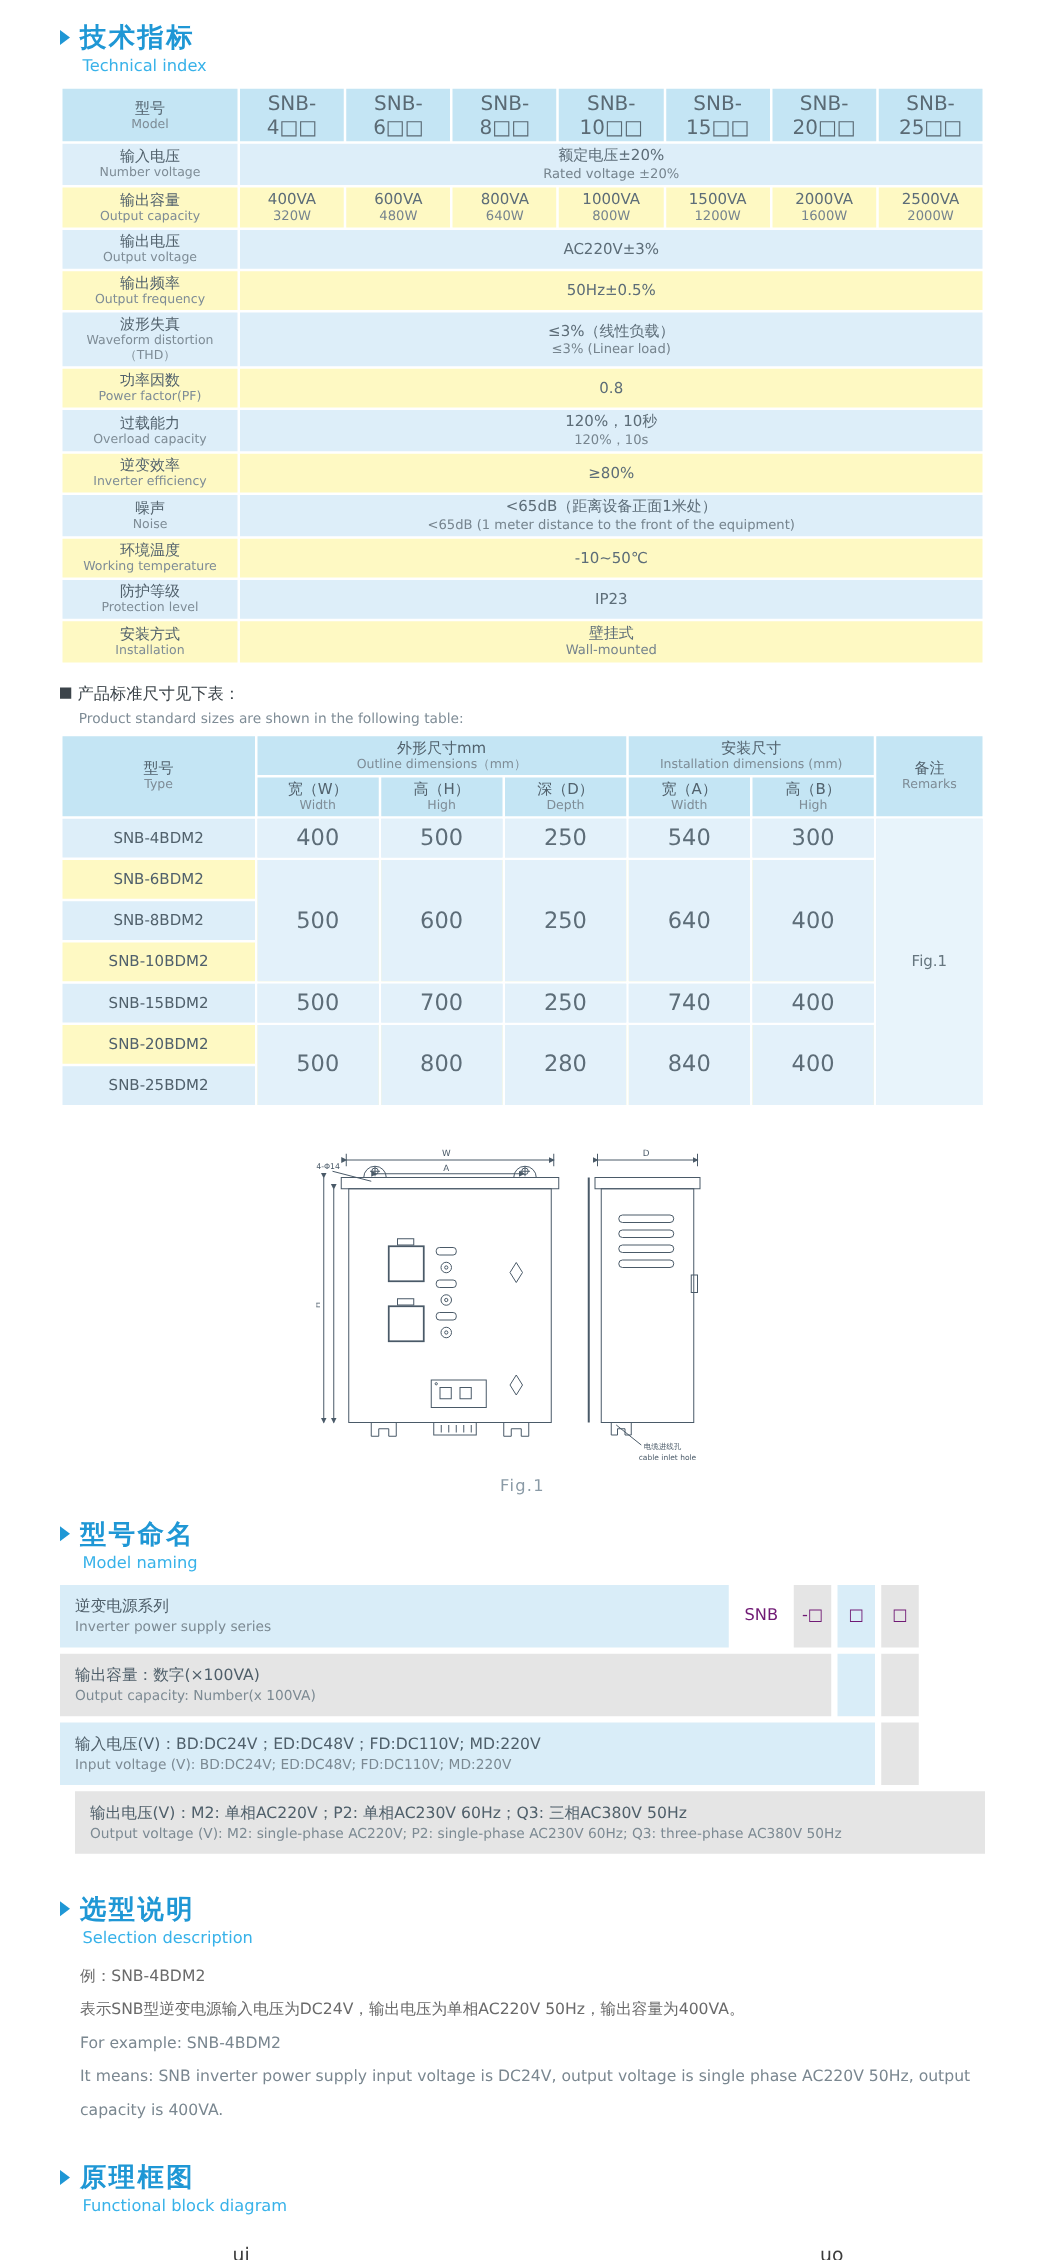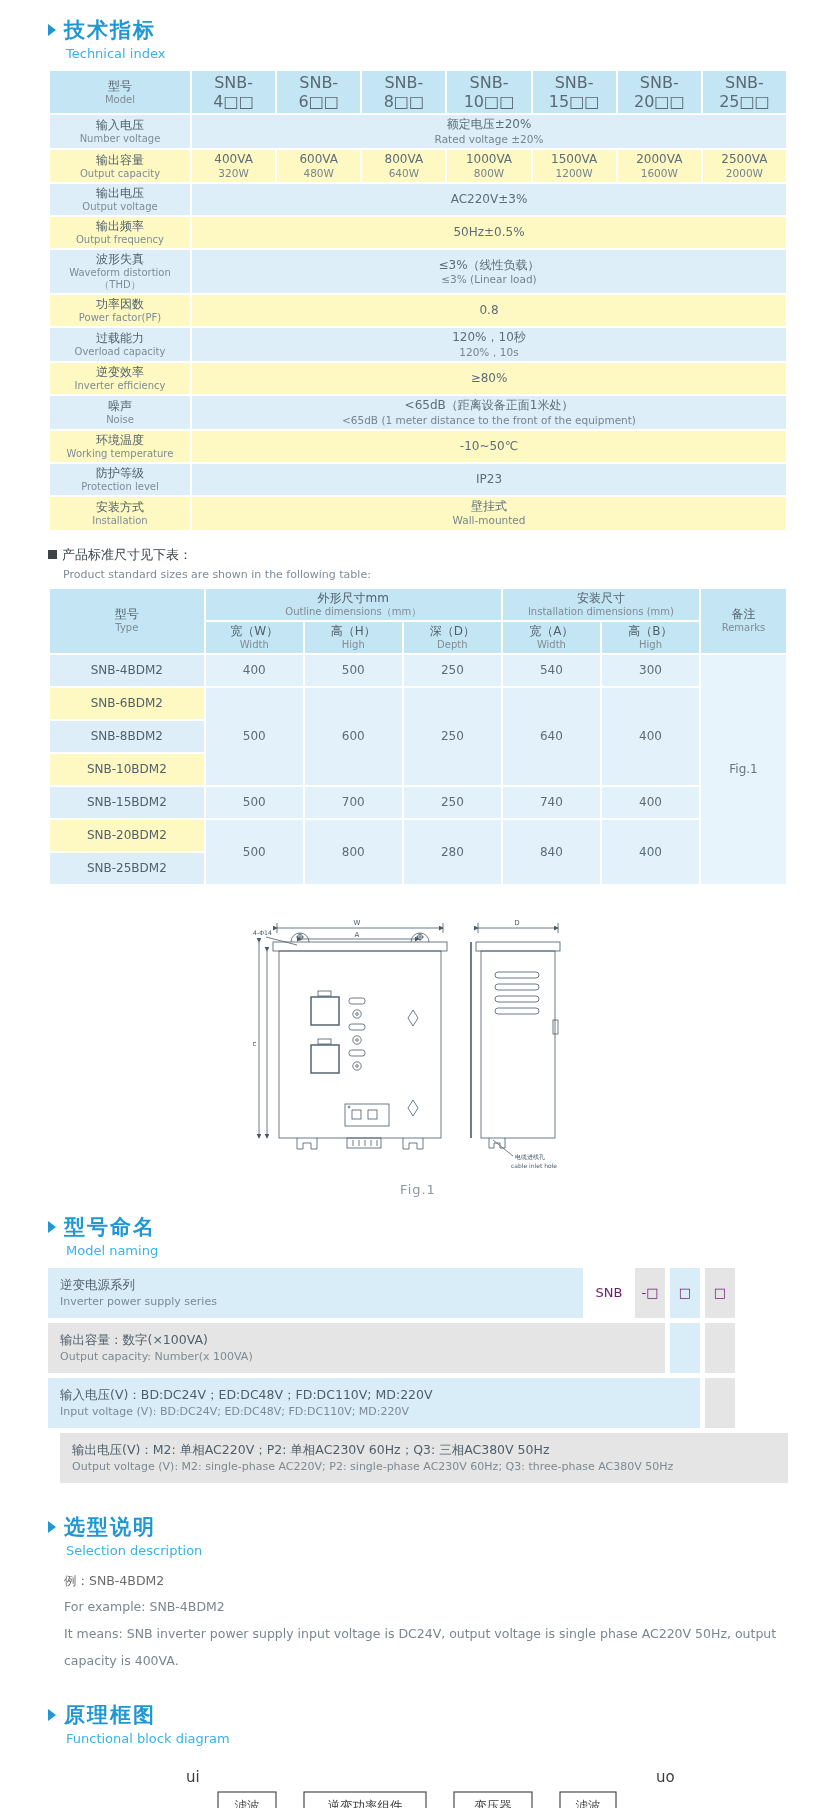--- a/index.html
+++ b/index.html
@@ -22,21 +22,21 @@
   .v1{font-size:12px;color:#5d6d78;line-height:1.3;}
   .v2{font-size:10.5px;color:#76848e;line-height:1.25;}
   .spec{margin-top:8px;}
   .spec td.lab{width:140px;}
   
   .note{margin:14px 0 6px 0;}
   .note .nz{font-size:13px;color:#3c444a;}
   .note .sq{display:inline-block;width:9px;height:9px;background:#3c444a;margin-right:5px;}
   .note .ne{font-size:11px;color:#7e8c96;margin:4px 0 0 15px;}
   
-  .dim td.merged{background:#e3f1fa;font-size:12px;color:#5d6d78;}
+  .dim td.merged{background:#e3f1fa;font-size:18px;color:#5d6d78;}
   .dim td.remark{background:#e8f4fb;font-size:12px;color:#66767f;}
   .dim td.typ{font-size:12px;color:#51616c;height:27px;}
   
   .figure-wrap{margin:26px auto 0 auto;width:340px;text-align:center;}
   .fig-caption{font-size:13px;color:#8a9aa6;margin-top:4px;letter-spacing:1px;}
   
   .naming{display:grid;grid-template-columns:1fr 42px 30px 30px 30px 48px;gap:5px;margin-top:10px;}
   .bar{padding:5px 12px;display:flex;flex-direction:column;justify-content:center;min-height:40px;}
   .bar .zh{font-size:12.5px;color:#4f5f6a;}
   .bar .en{font-size:11px;color:#7c8a93;margin-top:2px;}
@@ -458,20 +458,21 @@
 
   <div class="sec-head mt30">
     <div class="sec-title-row">
       <span class="tri"></span>
       <span class="sec-title">选型说明</span>
     </div>
     <div class="sec-sub">Selection description</div>
   </div>
   <div class="sel-lines">
     <div class="sel-line">例：SNB-4BDM2</div>
+    <div class="sel-line">表示SNB型逆变电源输入电压为DC24V，输出电压为单相AC220V 50Hz，输出容量为400VA。</div>
     <div class="sel-line enl">For example: SNB-4BDM2</div>
     <div class="sel-line enl">It means: SNB inverter power supply input voltage is DC24V, output voltage is single phase AC220V 50Hz, output capacity is 400VA.</div>
   </div>
 
   <div class="sec-head mt26">
     <div class="sec-title-row">
       <span class="tri"></span>
       <span class="sec-title">原理框图</span>
     </div>
     <div class="sec-sub">Functional block diagram</div>

